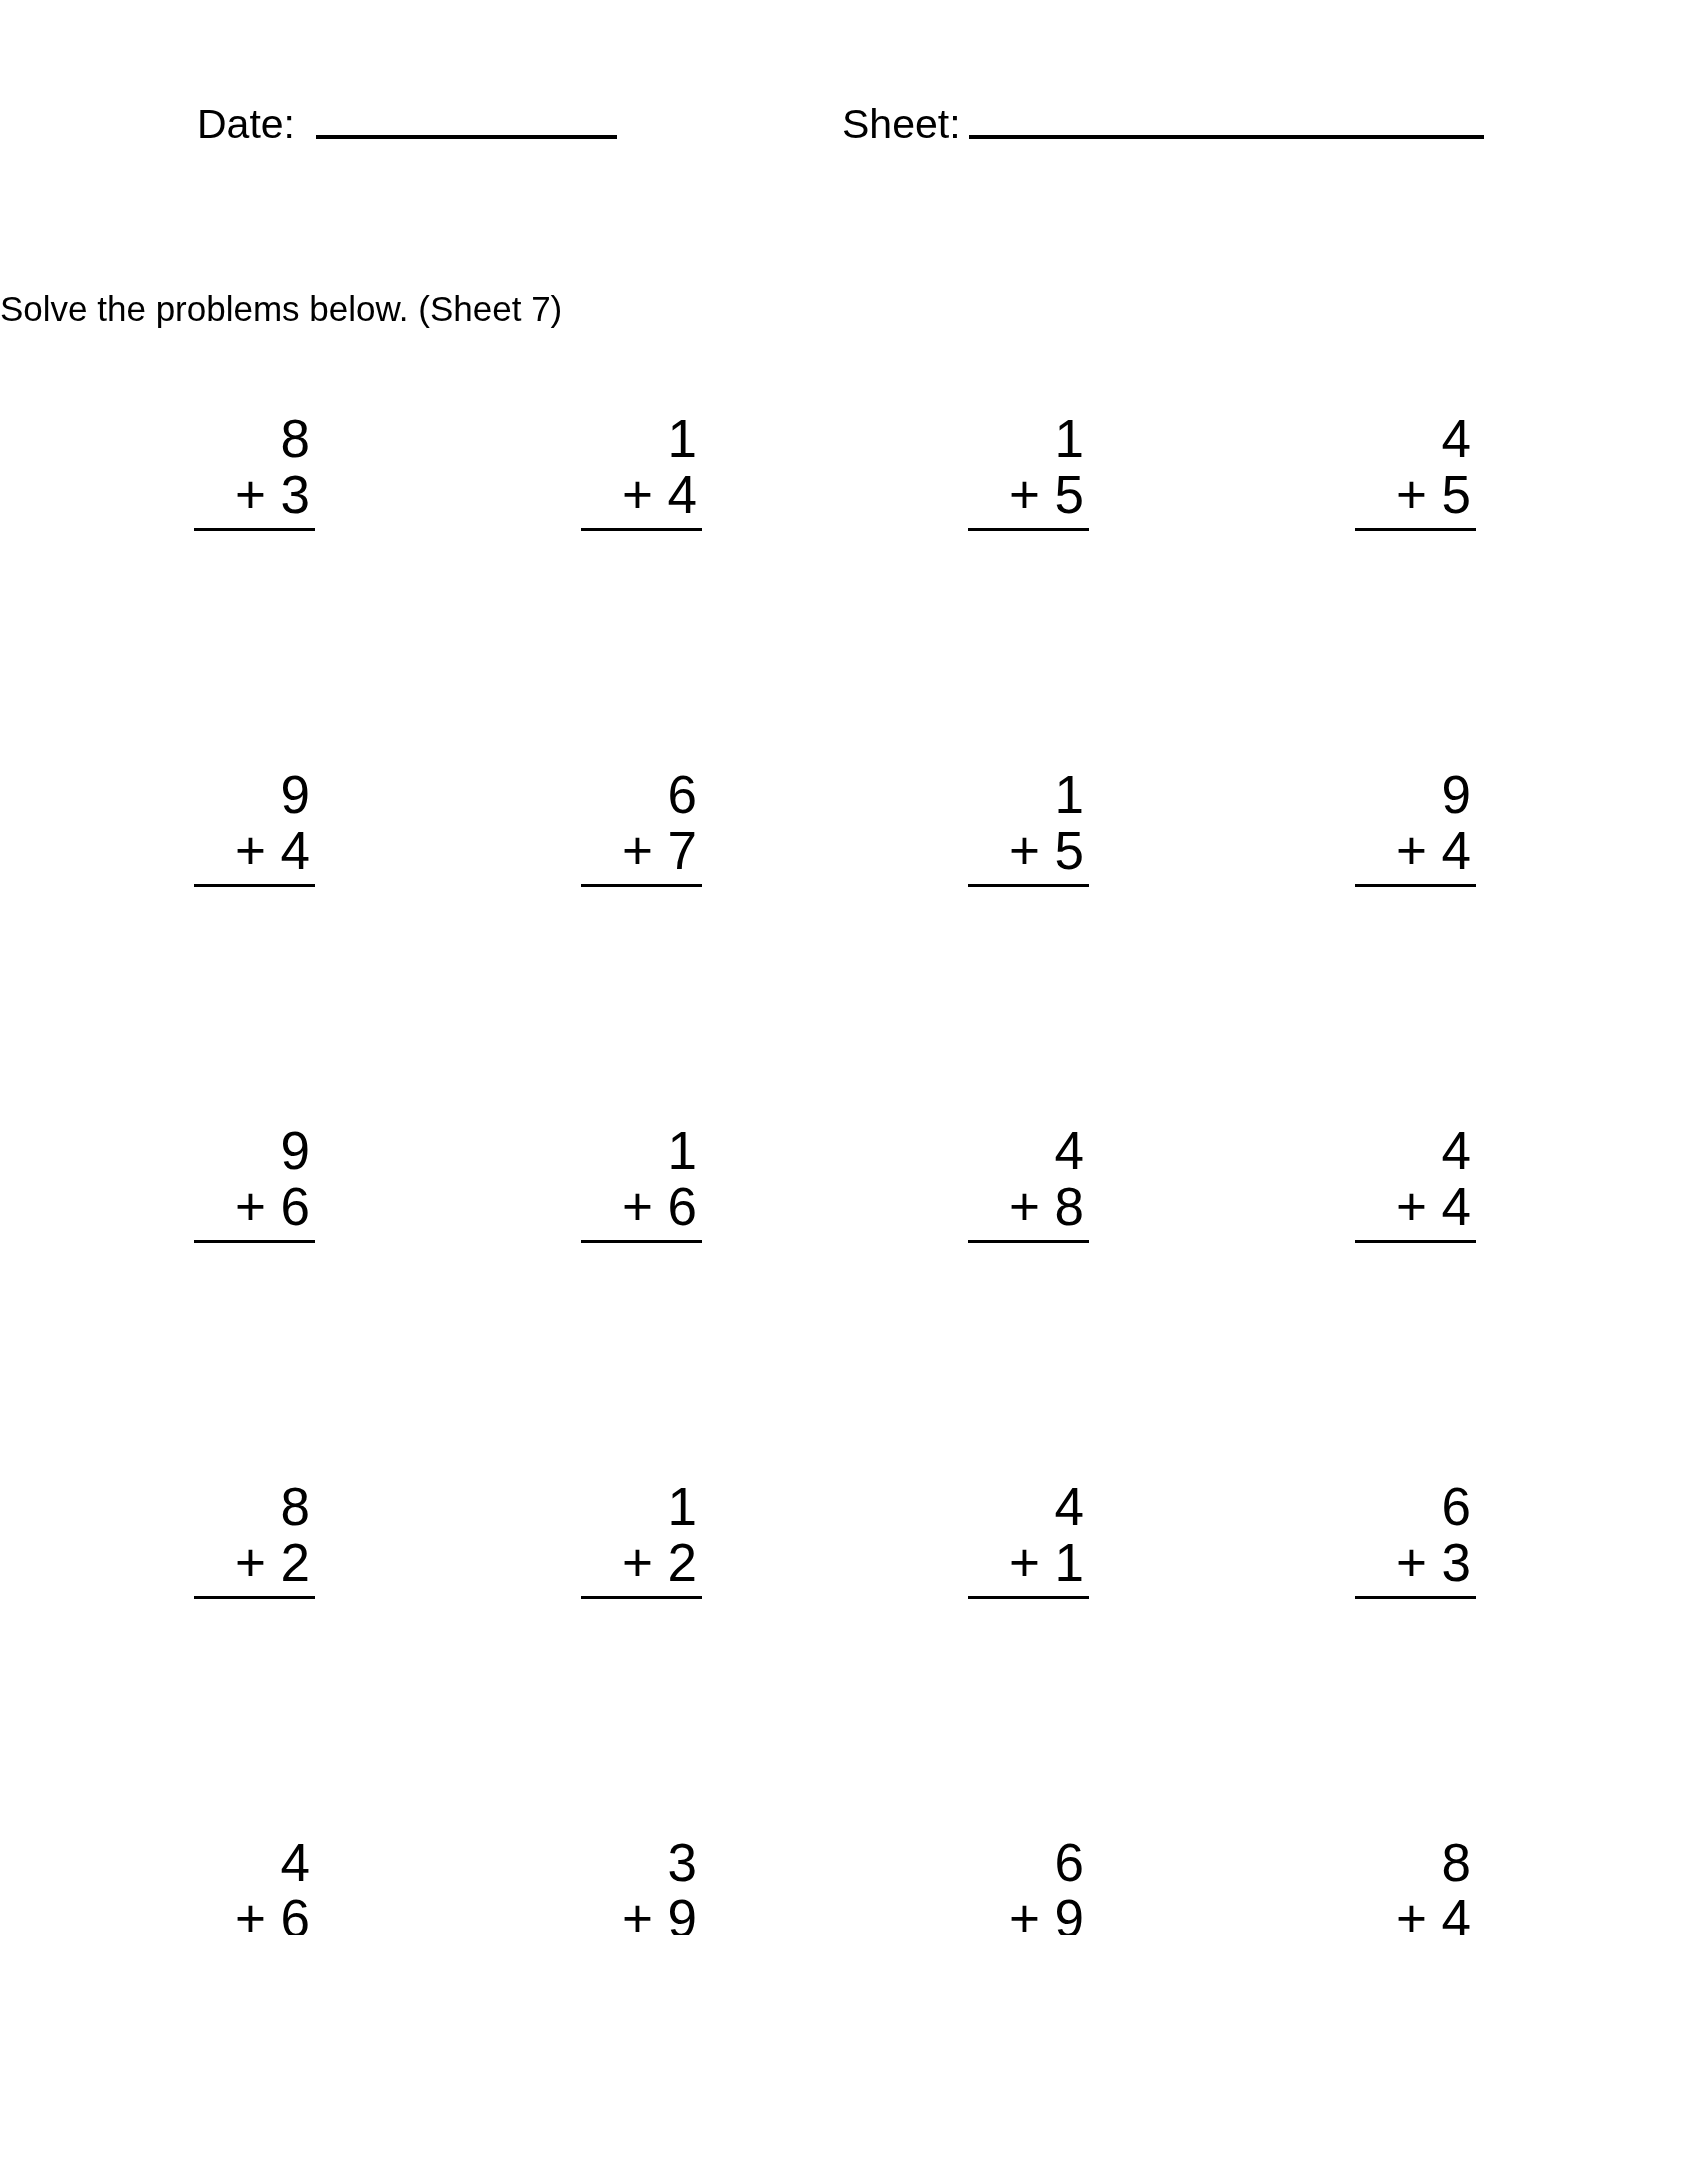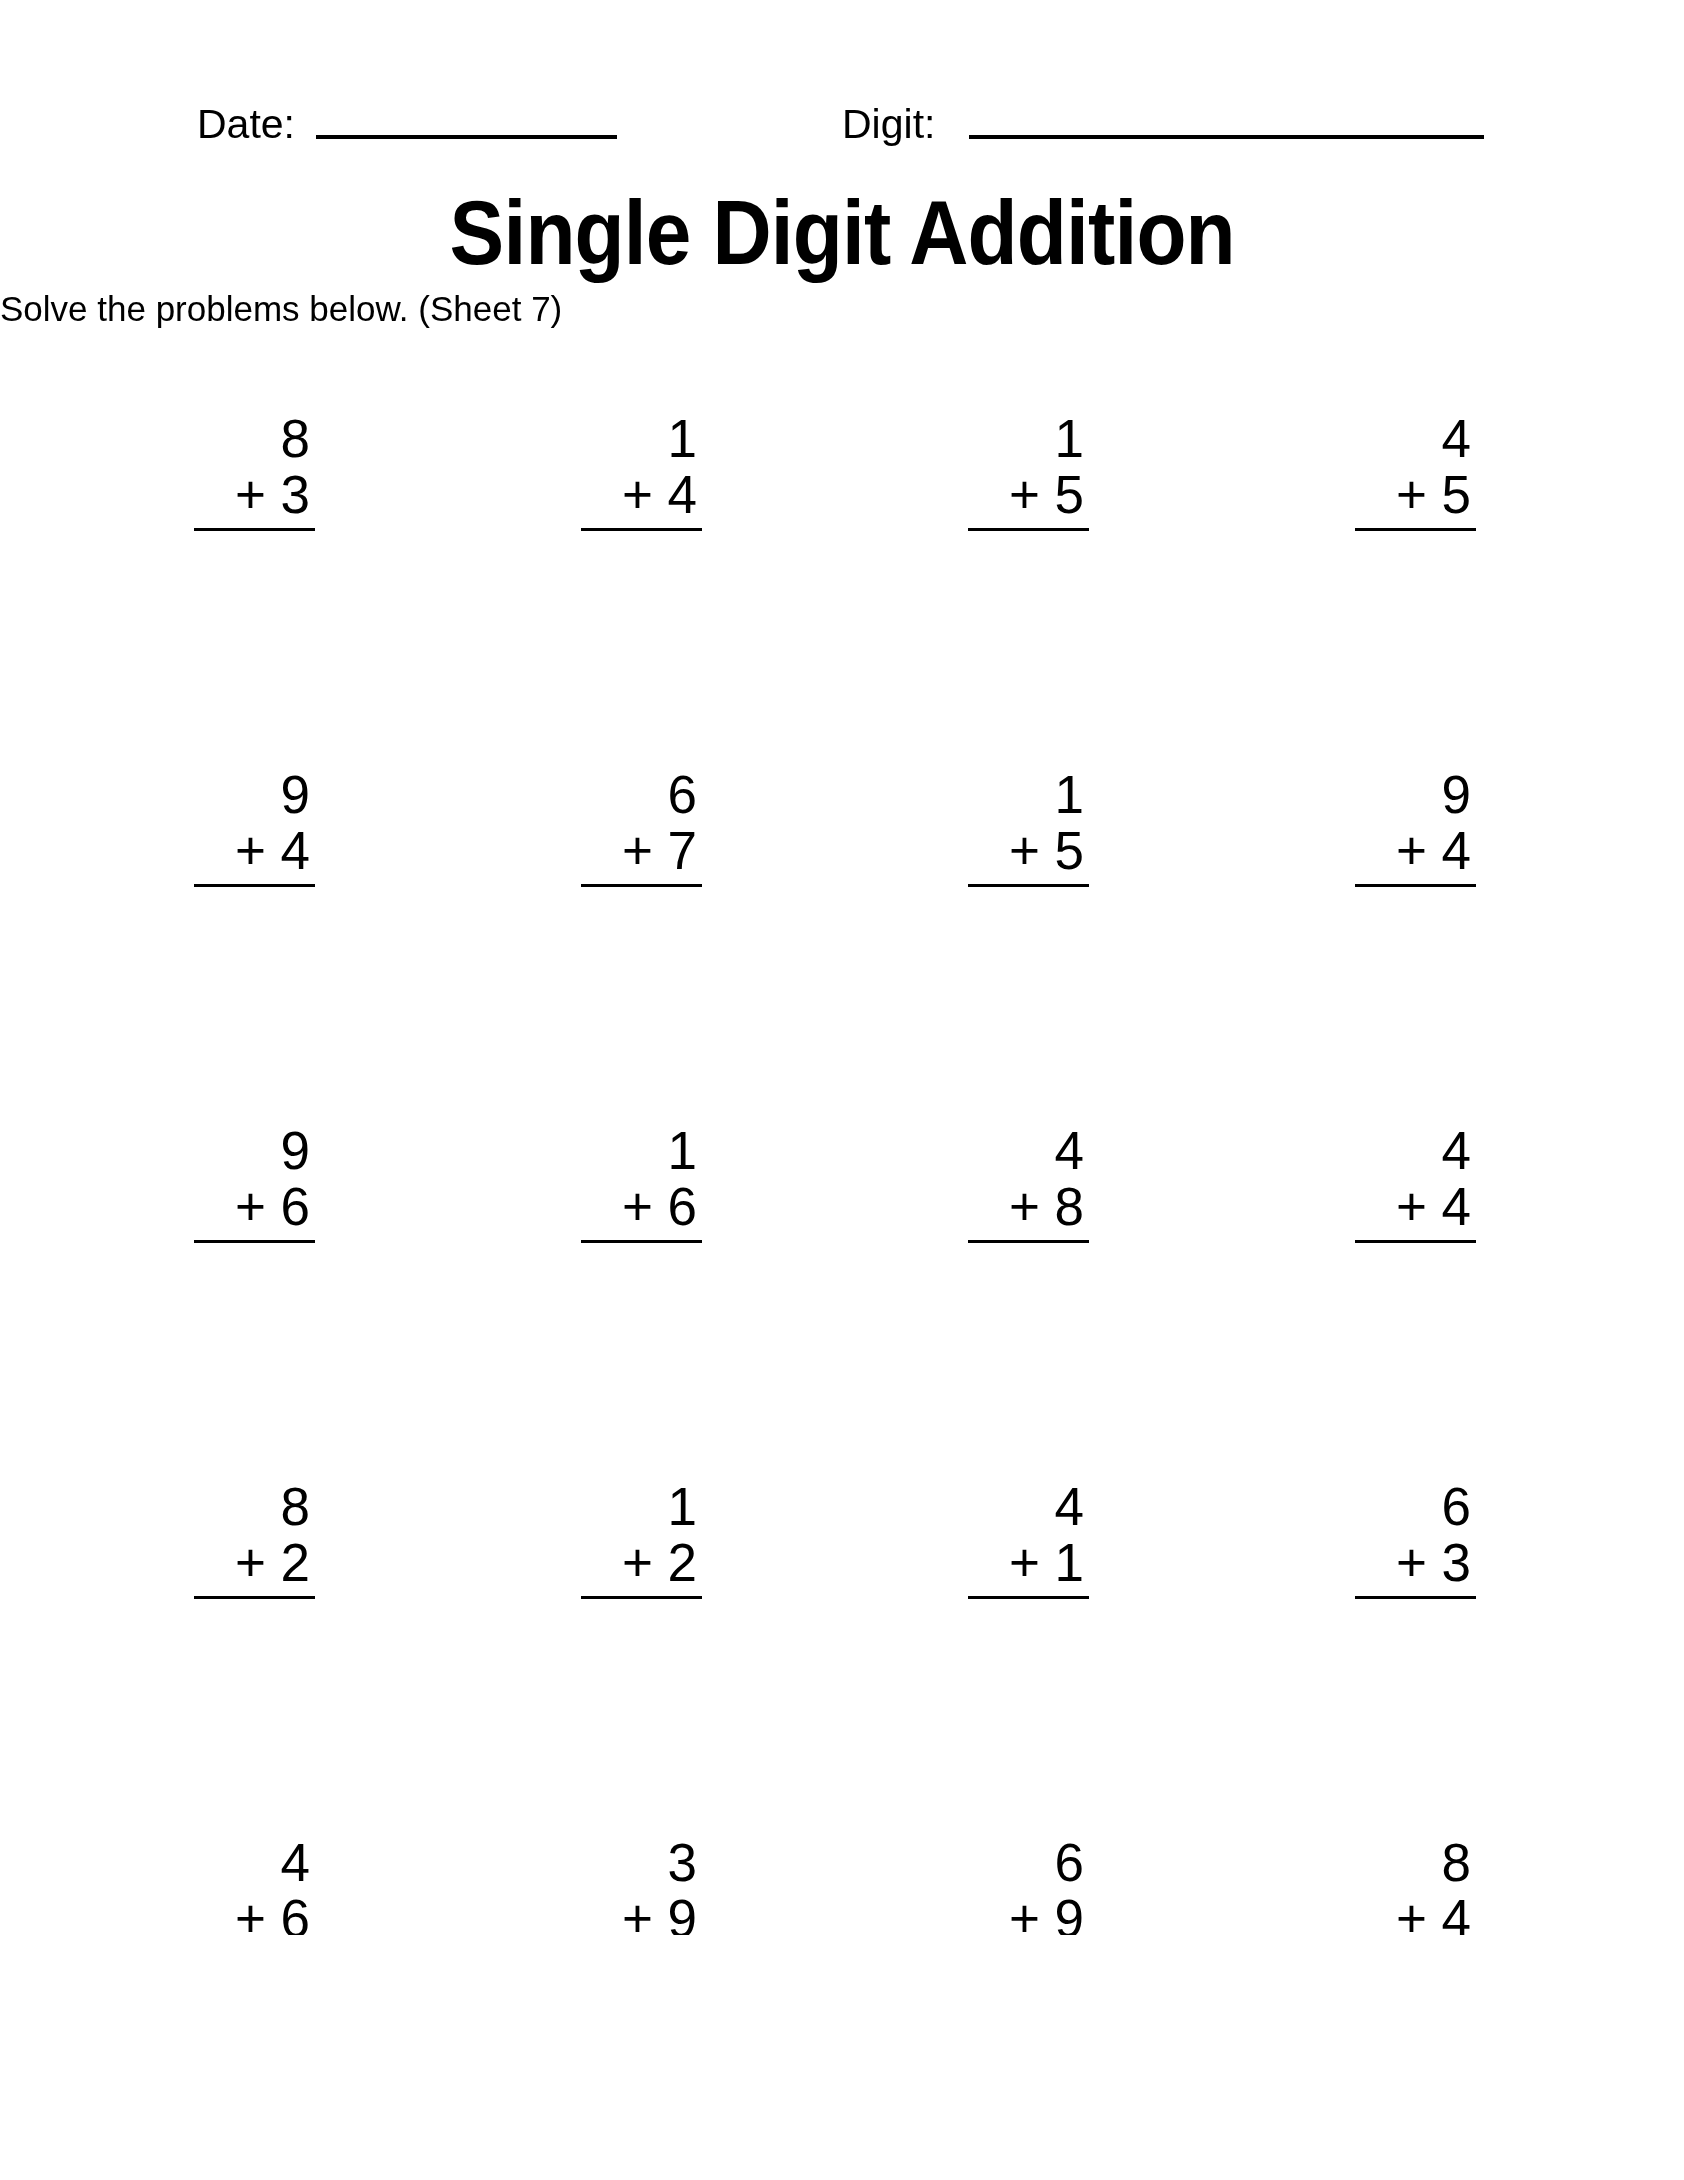--- a/index.html
+++ b/index.html
@@ -109,26 +109,23 @@
   }
 </style>
 </head>
 <body>
 
 <div class="page">
 
   <span class="field-label date-label">Date:</span>
   <div class="write-line date-line"></div>
 
-  <span class="field-label name-label">Digit:</span>
+  <span class="field-label name-label">Sheet:</span>
   <div class="write-line name-line"></div>
 
-  <h1 class="title">
-    <span class="title-inner">Single Digit Addition</span>
-  </h1>
 
   <div class="subtitle">Solve the problems below. (Sheet 7)</div>
 
   <div class="problems-grid" id="problems-grid">
   <div class="problem">
     <div class="prob-line">
       <span>8</span>
     </div>
     <div class="prob-line">
       <span class="op">+</span><span>3</span>

